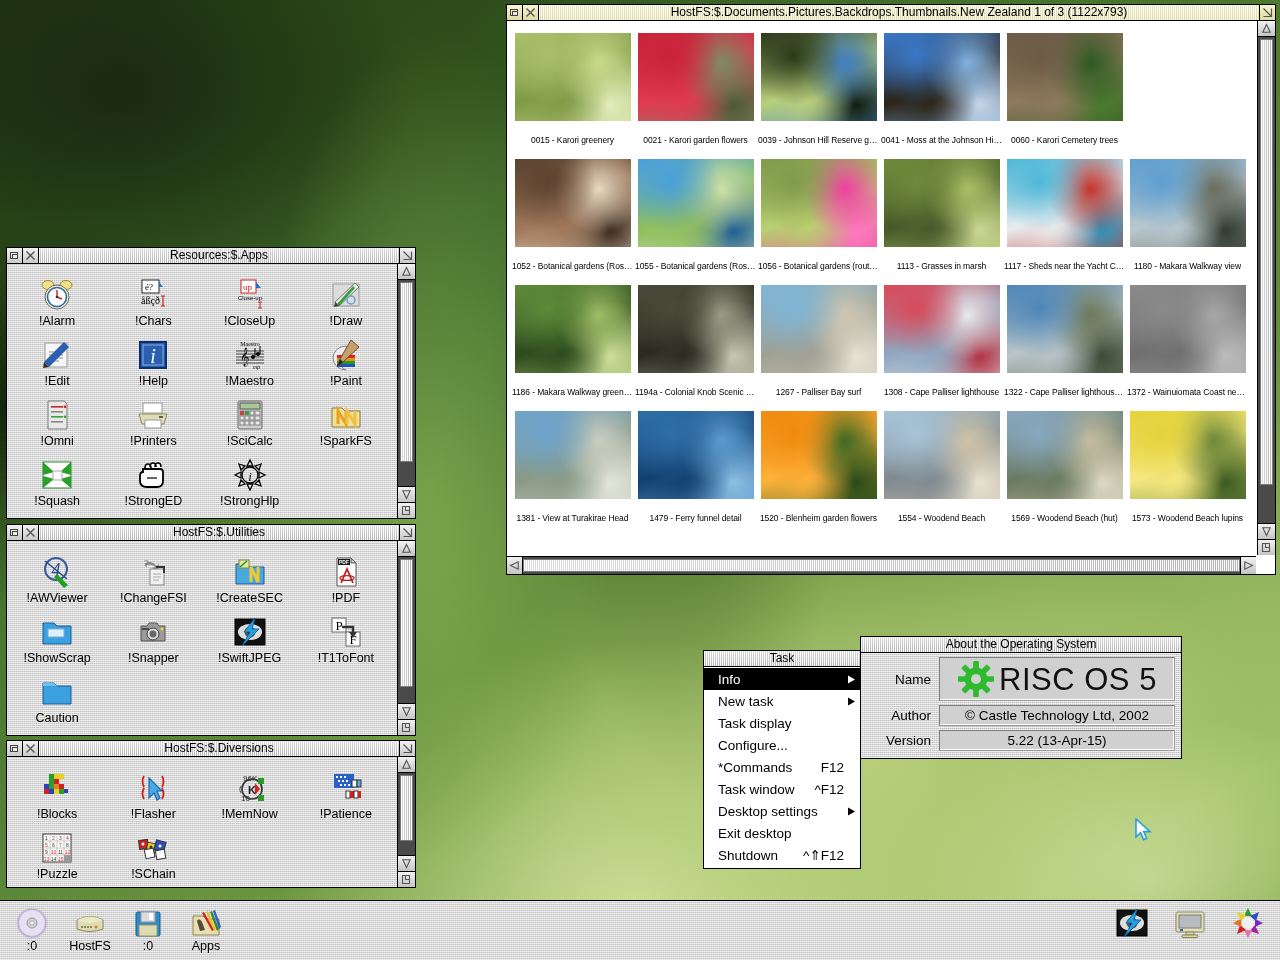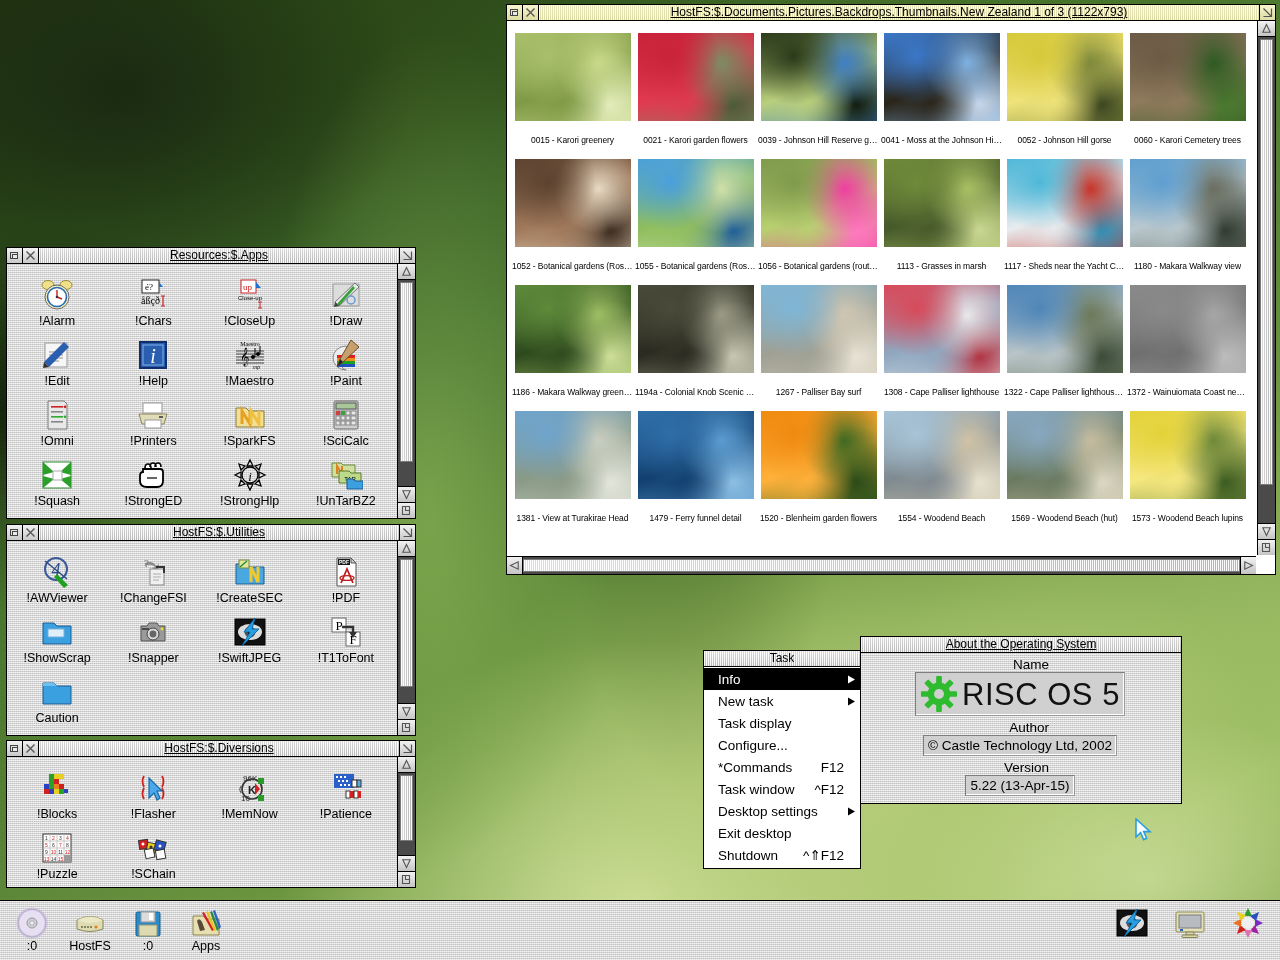--- a/index.html
+++ b/index.html
@@ -45,21 +45,20 @@
     display:flex;align-items:center;justify-content:center;
     flex:0 0 16px;
   }
   .tbar .tb-btn.right{ border-right:none; border-left:1px solid #000; }
   .tbar .tb-title{
     flex:1 1 auto; text-align:center; font-size:12px; line-height:15px;
     color:#000; overflow:hidden; white-space:nowrap;
     background:
       repeating-linear-gradient(90deg, rgba(255,255,255,.85) 0 1px, rgba(0,0,0,.06) 1px 2px),
       linear-gradient(#e8e8e8,#c4c4c4);
-    text-decoration: underline;
   }
   .tbar.cream .tb-title{
     background:
       repeating-linear-gradient(90deg, rgba(255,255,255,.85) 0 1px, rgba(0,0,0,.05) 1px 2px),
       linear-gradient(#f4f3c8,#e8e6ab);
   }
   .tbar.cream .tb-btn{ background:linear-gradient(#f6f5d0,#dedcA2); }
 
   .wbody{ border:1px solid #000; border-top:none; background:#d6d6d6; position:relative; }
 
@@ -133,21 +132,21 @@
     font-size:13.5px; color:#000; white-space:nowrap;
   }
   .mitem.sel{ background:#000; color:#fff; }
   .mitem .mlabel{ flex:1 1 auto; }
   .mitem .mkey{ margin-left:10px; }
   .mitem .marrow{ width:12px; text-align:right; }
 
   
   #aboutwin{ position:absolute; left:860px; top:636px; width:322px; }
   #aboutwin .wbody{ padding:0; }
-  .ab-row{ display:flex; align-items:center; padding:4px 6px 0 4px;flex-direction:column; }
+  .ab-row{ display:flex; align-items:center; padding:4px 6px 0 4px; }
   .ab-lab{ width:74px; text-align:right; padding-right:8px; font-size:13.5px; }
   .ab-field{
     flex:1 1 auto; border:1px solid #9a9a9a; border-top-color:#7d7d7d; border-left-color:#7d7d7d;
     background:#d0d0d0; box-shadow: inset -1px -1px 0 #fff;
     font-size:13.5px; text-align:center; padding:2px 4px;
   }
   .ab-field.big{ display:flex; align-items:center; justify-content:center; height:44px; gap:4px; }
   .risc-txt{ font-size:31px; letter-spacing:.5px; color:#111; line-height:1; }
 
   
@@ -205,24 +204,20 @@
           </div>
           <div class="tcell">
             <div class="timg" style="background:radial-gradient(circle at 28% 26%, #2b3a1a 0%, #2b3a1a00 46%),radial-gradient(circle at 72% 34%, #3f7fc4 0%, #3f7fc400 44%),radial-gradient(circle at 40% 76%, #b9cf7c 0%, #b9cf7c00 48%),radial-gradient(circle at 82% 80%, #101a0a 0%, #101a0a00 46%),linear-gradient(160deg,#2b3a1a,#b9cf7c 55%,#3f7fc4);"></div>
             <div class="tcap">0039 - Johnson Hill Reserve greenery</div>
           </div>
           <div class="tcell">
             <div class="timg" style="background:radial-gradient(circle at 28% 26%, #3b78c8 0%, #3b78c800 46%),radial-gradient(circle at 72% 34%, #7fb0e0 0%, #7fb0e000 44%),radial-gradient(circle at 40% 76%, #2a2418 0%, #2a241800 48%),radial-gradient(circle at 82% 80%, #c9d8ea 0%, #c9d8ea00 46%),linear-gradient(160deg,#3b78c8,#2a2418 55%,#7fb0e0);"></div>
             <div class="tcap">0041 - Moss at the Johnson Hill R...</div>
           </div>
           <div class="tcell">
-            <div class="timg" style="background:radial-gradient(circle at 28% 26%, #d7c93a 0%, #d7c93a00 46%),radial-gradient(circle at 72% 34%, #7f8a3a 0%, #7f8a3a00 44%),radial-gradient(circle at 40% 76%, #efe37a 0%, #efe37a00 48%),radial-gradient(circle at 82% 80%, #3a4420 0%, #3a442000 46%),linear-gradient(160deg,#d7c93a,#efe37a 55%,#7f8a3a);"></div>
-            <div class="tcap">0052 - Johnson Hill gorse</div>
-          </div>
-          <div class="tcell">
             <div class="timg" style="background:radial-gradient(circle at 28% 26%, #6b5a45 0%, #6b5a4500 46%),radial-gradient(circle at 72% 34%, #2f5a23 0%, #2f5a2300 44%),radial-gradient(circle at 40% 76%, #8f7a5c 0%, #8f7a5c00 48%),radial-gradient(circle at 82% 80%, #4a7a2e 0%, #4a7a2e00 46%),linear-gradient(160deg,#6b5a45,#8f7a5c 55%,#2f5a23);"></div>
             <div class="tcap">0060 - Karori Cemetery trees</div>
           </div>
         </div>
         <div class="trow" style="margin-top: 14px;">
           <div class="tcell">
             <div class="timg" style="background:radial-gradient(circle at 28% 26%, #5c4330 0%, #5c433000 46%),radial-gradient(circle at 72% 34%, #e7d9c2 0%, #e7d9c200 44%),radial-gradient(circle at 40% 76%, #a0785a 0%, #a0785a00 48%),radial-gradient(circle at 82% 80%, #3a2a1d 0%, #3a2a1d00 46%),linear-gradient(160deg,#5c4330,#a0785a 55%,#e7d9c2);"></div>
             <div class="tcap">1052 - Botanical gardens (Rose ...</div>
           </div>
           <div class="tcell">
@@ -480,30 +475,20 @@
         <div class="fitem">
           <div class="fico">
             <svg class="gl" width="34" height="34" viewBox="0 0 34 34">
               <rect x="7" y="5" width="19" height="10" fill="#fff" stroke="#999"></rect>
               <path d="M3 16 h28 l-3 10 h-22 z" fill="#e0dcb8" stroke="#8a865a"></path>
               <rect x="9" y="22" width="16" height="8" fill="#fff" stroke="#999"></rect>
               <rect x="23" y="18" width="4" height="2" fill="#5a5a5a"></rect>
             </svg>
           </div>
           <div class="flabel">!Printers</div>
-        </div>
-        <div class="fitem">
-          <div class="fico">
-            <svg class="gl" width="34" height="34" viewBox="0 0 34 34">
-              <path d="M3 10 h10 l3 3 h15 v16 h-28 z" fill="#f0e09a" stroke="#8a7a30"></path>
-              <path d="M9 26 L9 13 L17 26 L17 13" stroke="#e8a020" stroke-width="3" fill="none"></path>
-              <path d="M18 26 L18 13 L26 26 L26 13" stroke="#f0c040" stroke-width="3" fill="none"></path>
-            </svg>
-          </div>
-          <div class="flabel">!SparkFS</div>
         </div>
         <div class="fitem">
           <div class="fico">
             <svg class="gl" width="34" height="34" viewBox="0 0 34 34">
               <rect x="5" y="3" width="24" height="28" rx="1.5" fill="#cfcfcf" stroke="#666"></rect>
               <rect x="7" y="5" width="20" height="6" fill="#a8c89a" stroke="#555"></rect>
               <g fill="#e8e8e8" stroke="#888">
                 <rect x="7" y="13" width="4" height="4"></rect>
                 <rect x="12" y="13" width="4" height="4"></rect>
                 <rect x="17" y="13" width="4" height="4"></rect>
@@ -519,20 +504,30 @@
               </g>
               <rect x="7" y="13" width="4" height="4" fill="#d04040"></rect>
               <rect x="12" y="13" width="4" height="4" fill="#40a040"></rect>
             </svg>
           </div>
           <div class="flabel">!SciCalc</div>
         </div>
         <div class="fitem">
           <div class="fico">
             <svg class="gl" width="34" height="34" viewBox="0 0 34 34">
+              <path d="M3 10 h10 l3 3 h15 v16 h-28 z" fill="#f0e09a" stroke="#8a7a30"></path>
+              <path d="M9 26 L9 13 L17 26 L17 13" stroke="#e8a020" stroke-width="3" fill="none"></path>
+              <path d="M18 26 L18 13 L26 26 L26 13" stroke="#f0c040" stroke-width="3" fill="none"></path>
+            </svg>
+          </div>
+          <div class="flabel">!SparkFS</div>
+        </div>
+        <div class="fitem">
+          <div class="fico">
+            <svg class="gl" width="34" height="34" viewBox="0 0 34 34">
               <rect x="3" y="4" width="28" height="26" fill="#fff" stroke="#2a8a2a"></rect>
               <path d="M3 4 L14 14 L3 17 Z M31 4 L20 14 L31 17 Z M3 30 L14 21 L3 18 Z M31 30 L20 21 L31 18 Z" fill="#2aa02a"></path>
               <rect x="13" y="13" width="9" height="9" fill="#fff" stroke="#aaa"></rect>
             </svg>
           </div>
           <div class="flabel">!Squash</div>
         </div>
         <div class="fitem">
           <div class="fico">
             <svg class="gl" width="34" height="34" viewBox="0 0 34 34">
@@ -547,32 +542,20 @@
           <div class="fico">
             <svg class="gl" width="34" height="34" viewBox="0 0 34 34">
               <g stroke="#000" stroke-width="1.3" fill="none">
                 <path d="M17 2 l3 6 h-6 z M17 32 l3-6 h-6 z M2 17 l6 3 v-6 z M32 17 l-6 3 v-6 z M6 6 l6 2 l-4 4 z M28 6 l-6 2 l4 4 z M6 28 l6-2 l-4-4 z M28 28 l-6-2 l4-4 z"></path>
                 <circle cx="17" cy="17" r="8"></circle>
               </g>
               <text x="17" y="23" font-size="13" font-family="serif" font-style="italic" text-anchor="middle" fill="#000">i</text>
             </svg>
           </div>
           <div class="flabel">!StrongHlp</div>
-        </div>
-        <div class="fitem">
-          <div class="fico">
-            <svg class="gl" width="34" height="34" viewBox="0 0 34 34">
-              <path d="M3 5 h9 l2 2 h12 v12 h-23 z" fill="#cfe0a0" stroke="#6a8a3a"></path>
-              <path d="M8 16 L8 8 L13 16 L13 8" stroke="#e08020" stroke-width="2" fill="none"></path>
-              <path d="M10 13 h10 l2 2 h10 v10 h-22 z" fill="#bcd98a" stroke="#5a7a2a"></path>
-              <text x="21" y="23" font-size="6" fill="#000" text-anchor="middle">TAR</text>
-              <path d="M18 21 h6 l2 2 h8 v8 h-16 z" fill="#3aa0e0" stroke="#1a5a90"></path>
-            </svg>
-          </div>
-          <div class="flabel">!UnTarBZ2</div>
         </div>
       </div>
     <div class="vsb">
       <div class="sb-arrow">
         <svg class="gl" width="11" height="11" viewBox="0 0 11 11">
             <path d="M5.5 1.5 L1.8 9.2 L9.2 9.2 Z" fill="none" stroke="#555" stroke-width="1.1"></path>
           </svg>
       </div>
       <div class="sb-track">
         <div class="sb-thumb" style="top:2px;height:180px;"></div>

